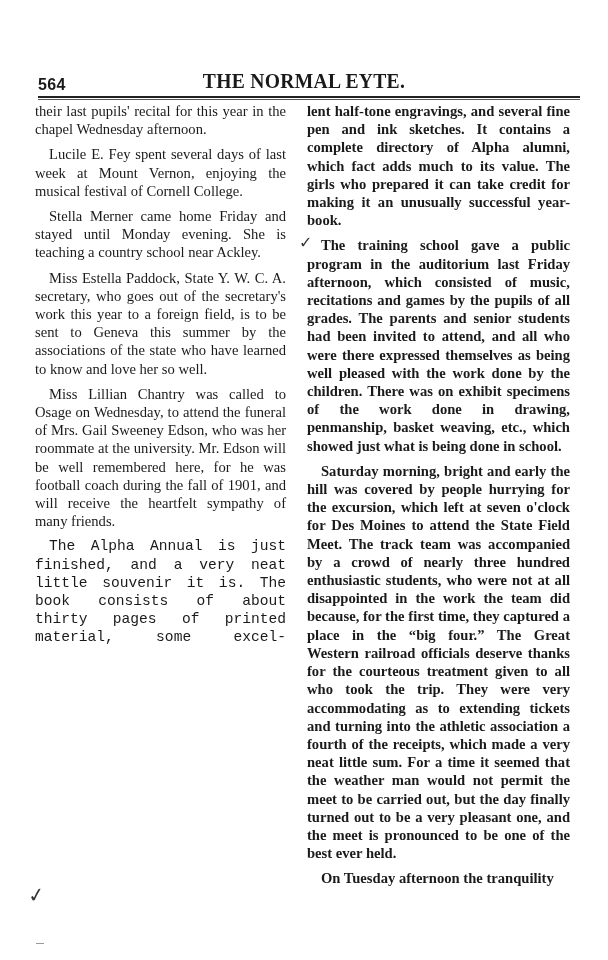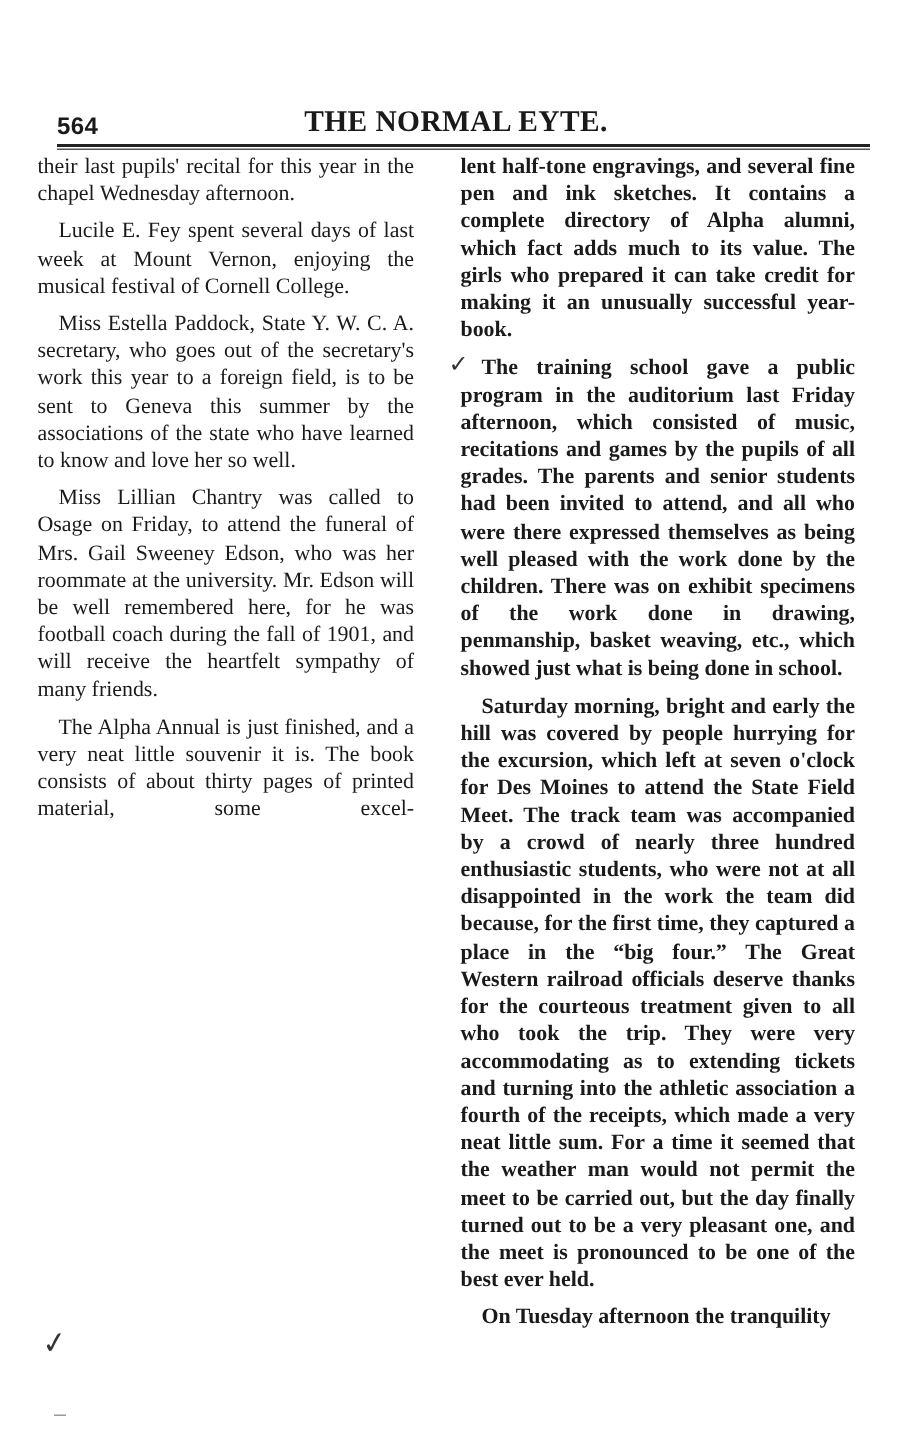--- a/index.html
+++ b/index.html
@@ -47,28 +47,28 @@
       padding-top: 1px;
     }
     .column {
       position: absolute;
       top: 102px;
       font-family: "Liberation Serif", serif;
       font-size: 14.6px;
       line-height: 18.2px;
       text-align: justify;
     }
-    .col-left { left: 25px; width: 251px; }
+    .col-left { left: 35px; width: 251px; }
     .col-right { left: 307px; width: 263px; font-weight: bold; }
     .para {
       margin: 0 0 7px 0;
       text-indent: 14px;
     }
     .para.cont { text-indent: 0; }
-    .para.last-line-flush { text-align-last: justify; }
+    .para.last-line-flush { text-align-last: justify; font-family: Liberation Mono, monospace; }
     .check-mark {
       position: absolute;
       font-family: "DejaVu Sans", sans-serif;
       color: #333;
       font-size: 20px;
       line-height: 20px;
     }
     .check-left { left: 28px; top: 885px; transform: rotate(-8deg); }
     .check-right { left: 299px; top: 233px; font-size: 16px; }
     .scan-dash {
@@ -83,22 +83,23 @@
 </head>
 <body>
 
 <div class="page-number">564</div>
 <div class="running-head">THE NORMAL EYTE.</div>
 <div class="head-rule"></div>
 
 <div class="column col-left">
   <p class="para cont">their last pupils' recital for this year in the chapel Wednesday afternoon.</p>
   <p class="para">Lucile E. Fey spent several days of last week at Mount Vernon, enjoying the musical festival of Cornell College.</p>
+  <p class="para">Stella Merner came home Friday and stayed until Monday evening. She is teaching a country school near Ackley.</p>
   <p class="para">Miss Estella Paddock, State Y. W. C. A. secretary, who goes out of the secretary's work this year to a foreign field, is to be sent to Geneva this summer by the associations of the state who have learned to know and love her so well.</p>
-  <p class="para">Miss Lillian Chantry was called to Osage on Friday, to attend the funeral of Mrs. Gail Sweeney Edson, who was her roommate at the university. Mr. Edson will be well remembered here, for he was football coach during the fall of 1901, and will receive the heartfelt sympathy of many friends.</p>
+  <p class="para">Miss Lillian Chantry was called to Osage on Wednesday, to attend the funeral of Mrs. Gail Sweeney Edson, who was her roommate at the university. Mr. Edson will be well remembered here, for he was football coach during the fall of 1901, and will receive the heartfelt sympathy of many friends.</p>
   <p class="para last-line-flush">The Alpha Annual is just finished, and a very neat little souvenir it is. The book consists of about thirty pages of printed material, some excel-</p>
 </div>
 
 <div class="column col-right">
   <p class="para cont">lent half-tone engravings, and several fine pen and ink sketches. It contains a complete directory of Alpha alumni, which fact adds much to its value. The girls who prepared it can take credit for making it an unusually successful year-book.</p>
   <p class="para">The training school gave a public program in the auditorium last Friday afternoon, which consisted of music, recitations and games by the pupils of all grades. The parents and senior students had been invited to attend, and all who were there expressed themselves as being well pleased with the work done by the children. There was on exhibit specimens of the work done in drawing, penmanship, basket weaving, etc., which showed just what is being done in school.</p>
   <p class="para">Saturday morning, bright and early the hill was covered by people hurrying for the excursion, which left at seven o'clock for Des Moines to attend the State Field Meet. The track team was accompanied by a crowd of nearly three hundred enthusiastic students, who were not at all disappointed in the work the team did because, for the first time, they captured a place in the “big four.” The Great Western railroad officials deserve thanks for the courteous treatment given to all who took the trip. They were very accommodating as to extending tickets and turning into the athletic association a fourth of the receipts, which made a very neat little sum. For a time it seemed that the weather man would not permit the meet to be carried out, but the day finally turned out to be a very pleasant one, and the meet is pronounced to be one of the best ever held.</p>
   <p class="para">On Tuesday afternoon the tranquility</p>
 </div>
 

